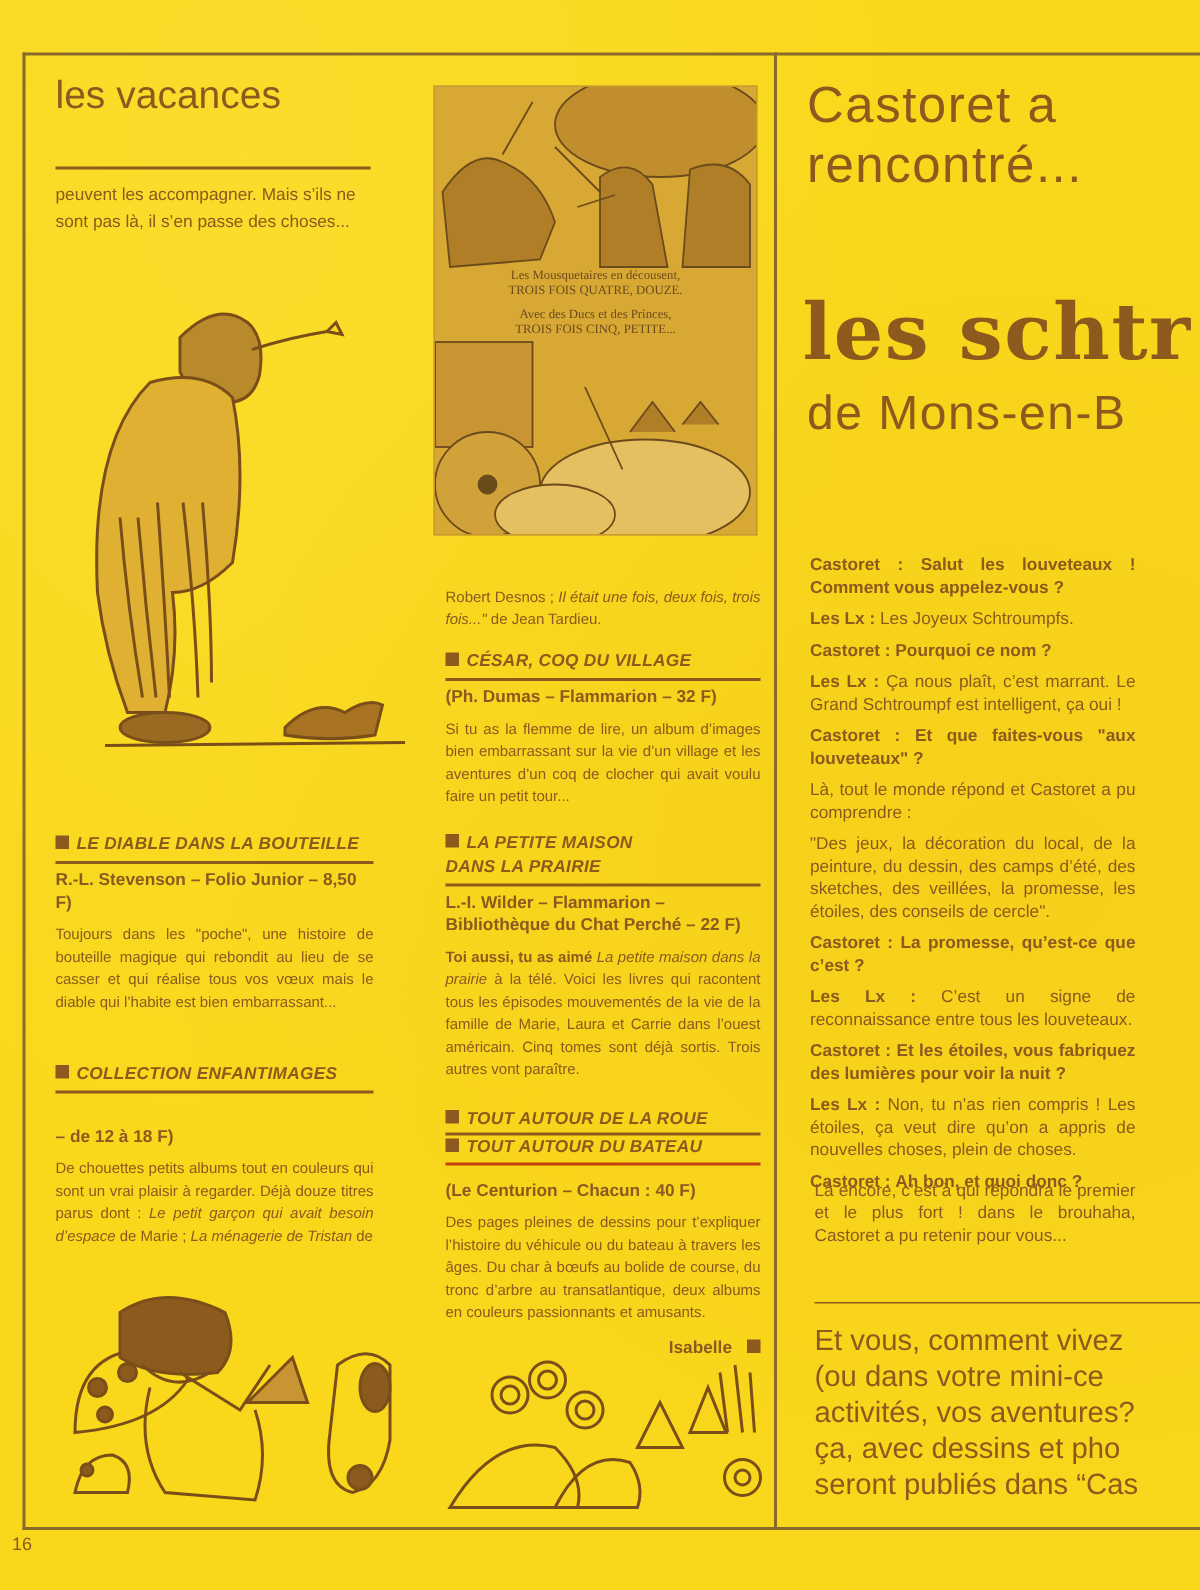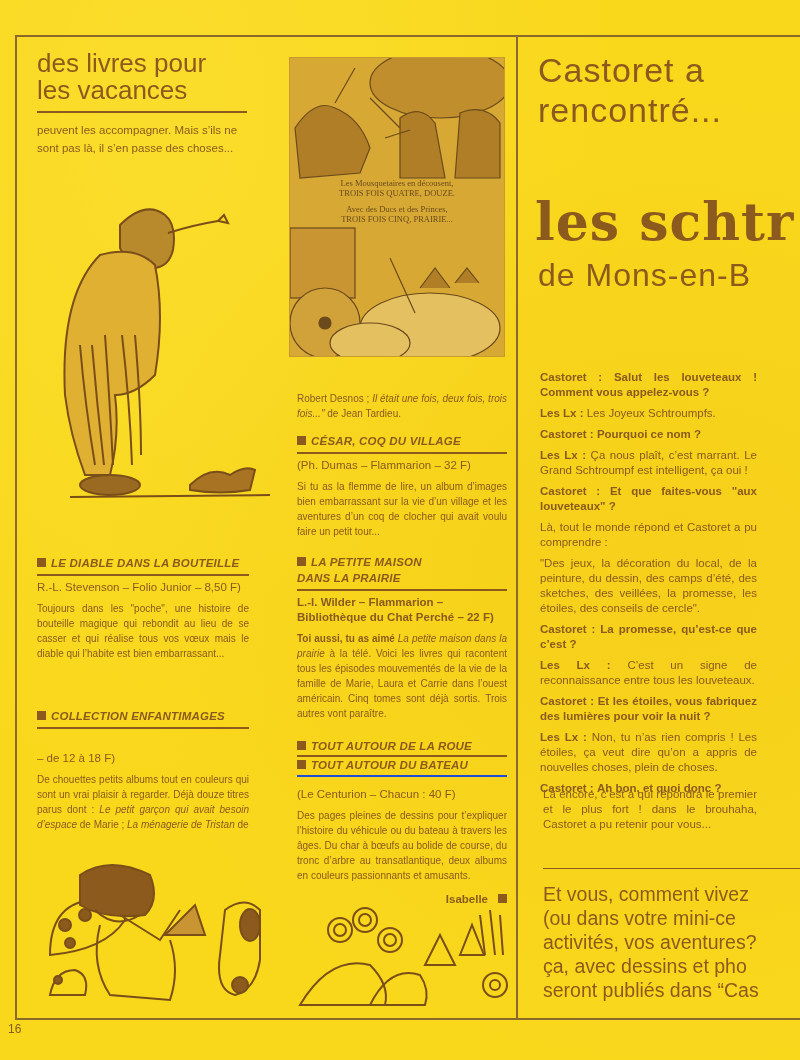--- a/index.html
+++ b/index.html
@@ -19,21 +19,21 @@
 
   .abs { position:absolute; }
   .title-left { left:37px; top:50px; width:210px; font-size:26px; line-height:27px; color:#8b5a1c; }
   .title-rule { left:37px; top:111px; width:210px; height:2px; background:#8b5a1c; }
   .intro { left:37px; top:121px; width:210px; font-size:11.5px; line-height:18px; }
 
   .illus-devil { left:50px; top:185px; width:230px; height:330px; }
 
   .sec-head { font-weight:bold; font-size:11.5px; letter-spacing:0.2px; color:#8b5a1c; line-height:16px; padding-bottom:3px; border-bottom:2px solid #8b5a1c;font-style:italic; }
   .sec-head .sq { display:inline-block; width:9px; height:9px; background:#8b5a1c; margin-right:5px; vertical-align:0px; }
-  .meta { font-size:11.5px; line-height:15px; margin-top:4px; }
+  .meta { font-size:11.5px; line-height:15px; margin-top:4px;font-weight:bold; }
   .body { font-size:10px; line-height:15px; margin-top:6px; text-align:justify; }
   .body i, .meta i { font-style:italic; }
   .bold { font-weight:bold; }
 
   .col-left-1 { left:37px; top:555px; width:212px; }
   .col-left-2 { left:37px; top:708px; width:212px; }
   .col-left-2 .meta { margin-top:22px; }
 
   .book-illus { left:289px; top:57px; width:214px; height:298px; background:#d7a934; border:1px solid #c89a2e; overflow:hidden; }
   .book-caption { position:absolute; left:0; width:100%; text-align:center; font-family:"Liberation Serif", serif; font-size:8.5px; line-height:10px; color:#6b4a1c; }
@@ -61,21 +61,20 @@
 </head>
 <body>
 
 <div class="frame-top"></div>
 <div class="frame-left"></div>
 <div class="frame-bottom"></div>
 <div class="frame-divider"></div>
 <div class="page-num">16</div>
 
 <div class="abs title-left">
-  <div>des livres pour</div>
   <div>les vacances</div>
 </div>
 <div class="abs title-rule"></div>
 <div class="abs intro">
   <div>peuvent les accompagner. Mais s’ils ne</div>
   <div>sont pas là, il s’en passe des choses...</div>
 </div>
 
 <svg class="abs illus-devil" viewBox="0 0 230 330">
   <g fill="none" stroke="#7a4e18" stroke-width="2">
@@ -124,21 +123,21 @@
       <path d="M130 230 l15 -20 l15 20"></path>
       <path d="M165 225 l12 -15 l12 15"></path>
       <line x1="100" y1="200" x2="125" y2="255"></line>
     </g>
   </svg>
   <div class="book-caption" style="top:120px;">
     <div>Les Mousquetaires en décousent,</div>
     <div>TROIS FOIS QUATRE, DOUZE.</div>
     <div style="height:6px"></div>
     <div>Avec des Ducs et des Princes,</div>
-    <div>TROIS FOIS CINQ, PRAIRIE...</div>
+    <div>TROIS FOIS CINQ, PETITE...</div>
   </div>
 </div>
 
 <div class="abs col-mid-0 body"><span>Robert Desnos ; </span><i>Il était une fois, deux fois, trois fois..."</i><span> de Jean Tardieu.</span></div>
 
 <div class="abs col-mid-1">
   <div class="sec-head"><span class="sq"></span><span>CÉSAR, COQ DU VILLAGE</span></div>
   <div class="meta">(Ph. Dumas – Flammarion – 32 F)</div>
   <div class="body">Si tu as la flemme de lire, un album d’images bien embarrassant sur la vie d’un village et les aventures d’un coq de clocher qui avait voulu faire un petit tour...</div>
 </div>
@@ -148,21 +147,21 @@
     <div><span class="sq"></span><span>LA PETITE MAISON</span></div>
     <div>DANS LA PRAIRIE</div>
   </div>
   <div class="meta bold">L.-I. Wilder – Flammarion – Bibliothèque du Chat Perché – 22 F)</div>
   <div class="body"><b>Toi aussi, tu as aimé </b><i>La petite maison dans la prairie</i><span> à la télé. Voici les livres qui racontent tous les épisodes mouvementés de la vie de la famille de Marie, Laura et Carrie dans l’ouest américain. Cinq tomes sont déjà sortis. Trois autres vont paraître.</span></div>
 </div>
 
 <div class="abs col-mid-3">
   <div class="sec-head" style="border-bottom:none;padding-bottom:0">
     <div style="border-bottom:2px solid #8b5a1c;padding-bottom:1px"><span class="sq"></span><span>TOUT AUTOUR DE LA ROUE</span></div>
-    <div style="border-bottom:2px solid #1d4ed8;padding-bottom:2px"><span class="sq"></span><span>TOUT AUTOUR DU BATEAU</span></div>
+    <div style="border-bottom:2px solid #c2410c;padding-bottom:2px"><span class="sq"></span><span>TOUT AUTOUR DU BATEAU</span></div>
   </div>
   <div class="meta" style="margin-top:10px">(Le Centurion – Chacun : 40 F)</div>
   <div class="body">Des pages pleines de dessins pour t’expliquer l’histoire du véhicule ou du bateau à travers les âges. Du char à bœufs au bolide de course, du tronc d’arbre au transatlantique, deux albums en couleurs passionnants et amusants.</div>
   <div class="signature"><span>Isabelle</span><span class="sq"></span></div>
 </div>
 
 <div class="abs right-title">
   <div>Castoret a</div>
   <div>rencontré...</div>
 </div>

